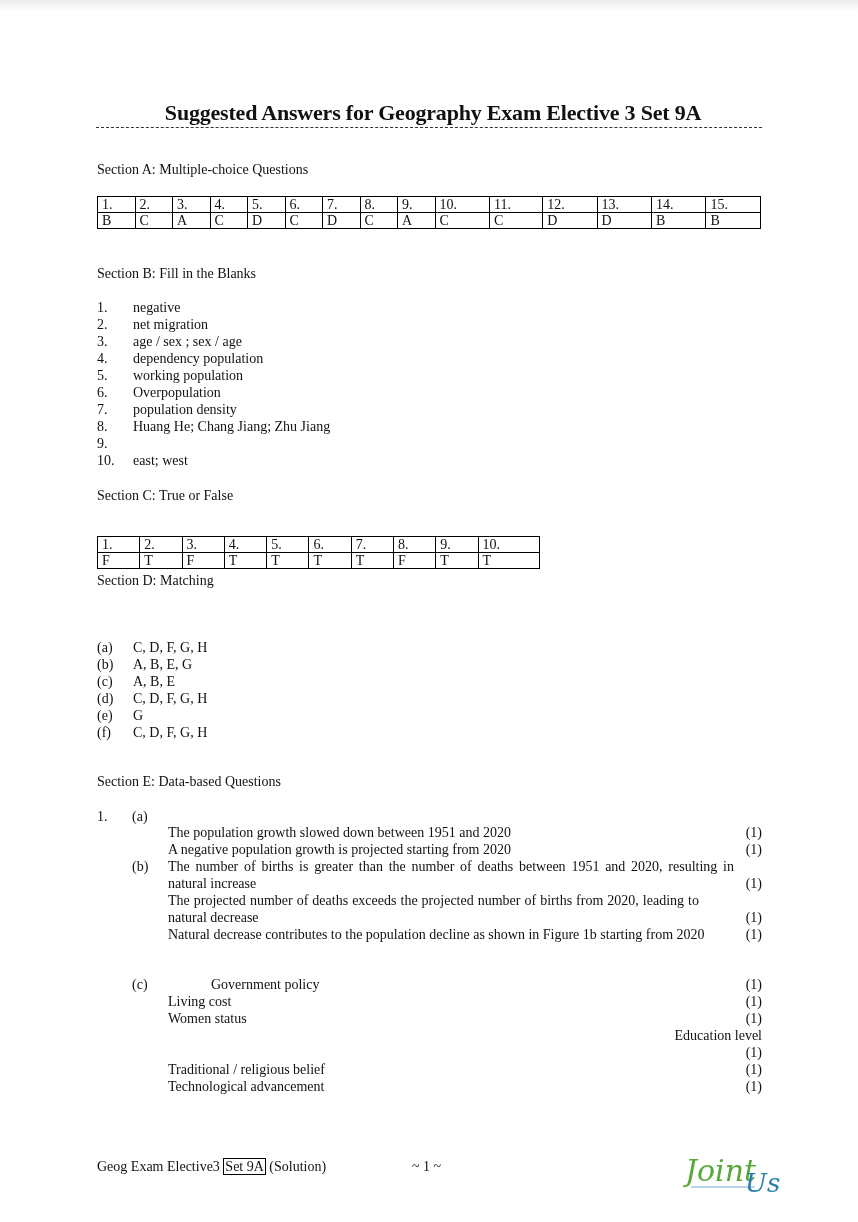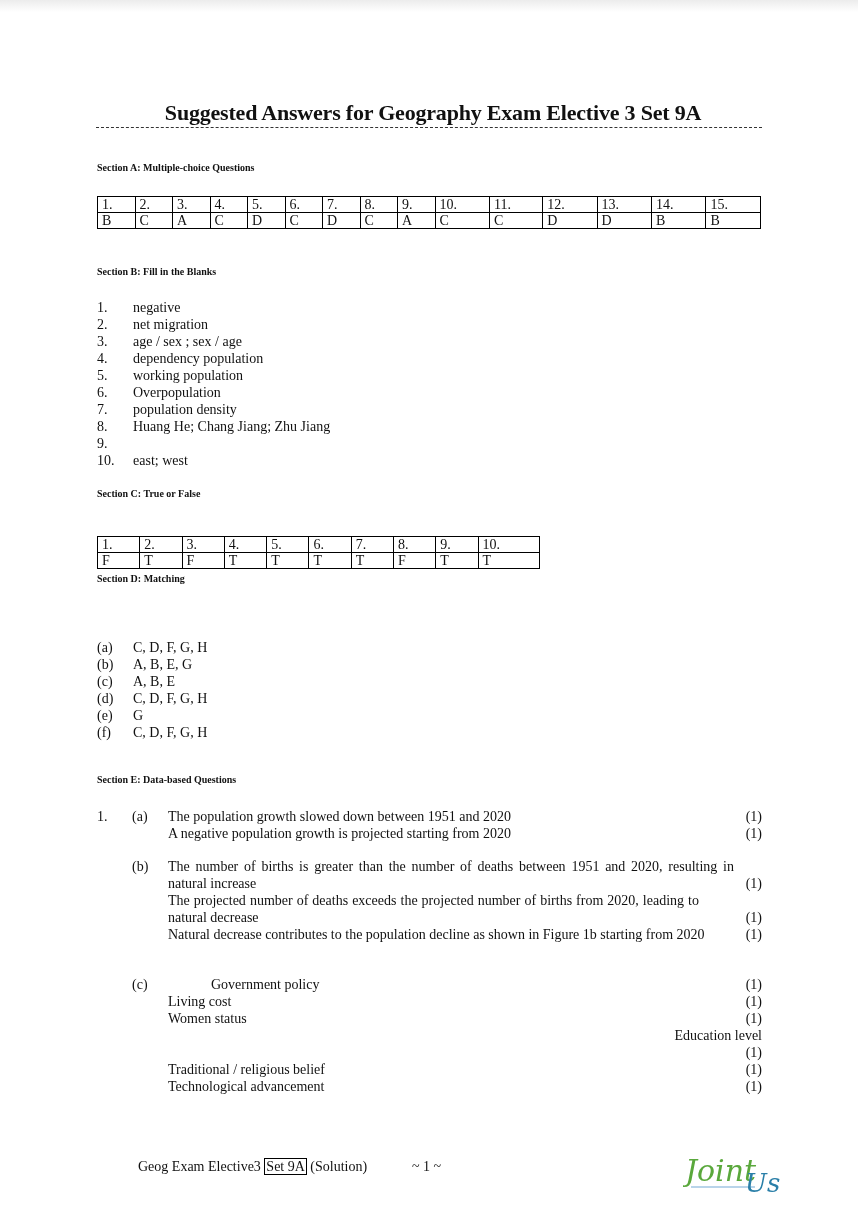--- a/index.html
+++ b/index.html
@@ -5,34 +5,34 @@
   html, body { margin: 0; padding: 0; }
   body {
     width: 858px; height: 1222px; background: #ffffff; position: relative; overflow: hidden;
     font-family: "Liberation Serif", "DejaVu Serif", serif; color: #111; font-size: 14px;
   }
   .topshade { position: absolute; left: 0; top: 0; width: 858px; height: 12px;
     background: linear-gradient(#ececec, #ffffff); }
   .title { position: absolute; left: 4px; width: 858px; top: 100px; text-align: center;
     font-weight: bold; font-size: 22px; letter-spacing: -0.2px; }
   .title-rule { position: absolute; left: 96px; width: 666px; top: 127px; border-top: 1px dashed #333; }
-  .sec-h { position: absolute; left: 97px; font-weight: bold; font-size: 10px; }
+  .sec-h { position: absolute; left: 97px; font-weight: normal; font-size: 14px; }
   table.ans { position: absolute; left: 97px; border-collapse: collapse; font-size: 14px; }
   table.ans td { border: 1px solid #000; padding: 0 0 0 4px; height: 15px; line-height: 15px; vertical-align: top; }
   .list { position: absolute; left: 97px; line-height: 17px; font-size: 14px; }
   .list .row { display: flex; }
   .list .num { width: 36px; }
   .e-block { position: absolute; left: 97px; width: 665px; font-size: 14px; line-height: 17px; }
   .e-row { display: flex; }
   .e-num { width: 35px; }
   .e-sub { width: 36px; }
   .e-text { flex: 1; text-align: justify; }
   .e-mark { width: 28px; text-align: right; }
   .italic { font-style: italic; }
-  .footer { position: absolute; top: 1159px; left: 97px; font-size: 14px; margin-left: 41px; }
+  .footer { position: absolute; top: 1159px; left: 97px; font-size: 14px; }
   .footer .boxed { border: 1px solid #000; padding: 0 1px; }
   .pagenum { position: absolute; top: 1159px; left: 412px; font-size: 14px; }
   .logo { position: absolute; left: 683px; top: 1147px; width: 110px; height: 48px; }
 </style>
 </head>
 <body>
 
 <div class="topshade"></div>
 
 <div class="title">Suggested Answers for Geography Exam Elective 3 Set 9A</div>
@@ -179,21 +179,21 @@
     </div>
   </div>
 
 <div class="sec-h" style="top:774px">Section E: Data-based Questions</div>
 
 <div class="e-block" style="top:808px">
   <div class="e-row">
     <div class="e-num">1.</div>
     <div class="e-sub">(a)</div>
     <div style="flex:1" id="e-a">
-        <div class="e-row" style="align-items: flex-end;">
+        <div class="e-row" style="align-items: flex-end; margin-top: 16px;">
           <div class="e-text">The population growth slowed down between 1951 and 2020</div>
           <div class="e-mark">(1)</div>
         </div>
         <div class="e-row" style="align-items: flex-end;">
           <div class="e-text">A negative population growth is projected starting from 2020</div>
           <div class="e-mark">(1)</div>
         </div>
       </div>
   </div>
 </div>

